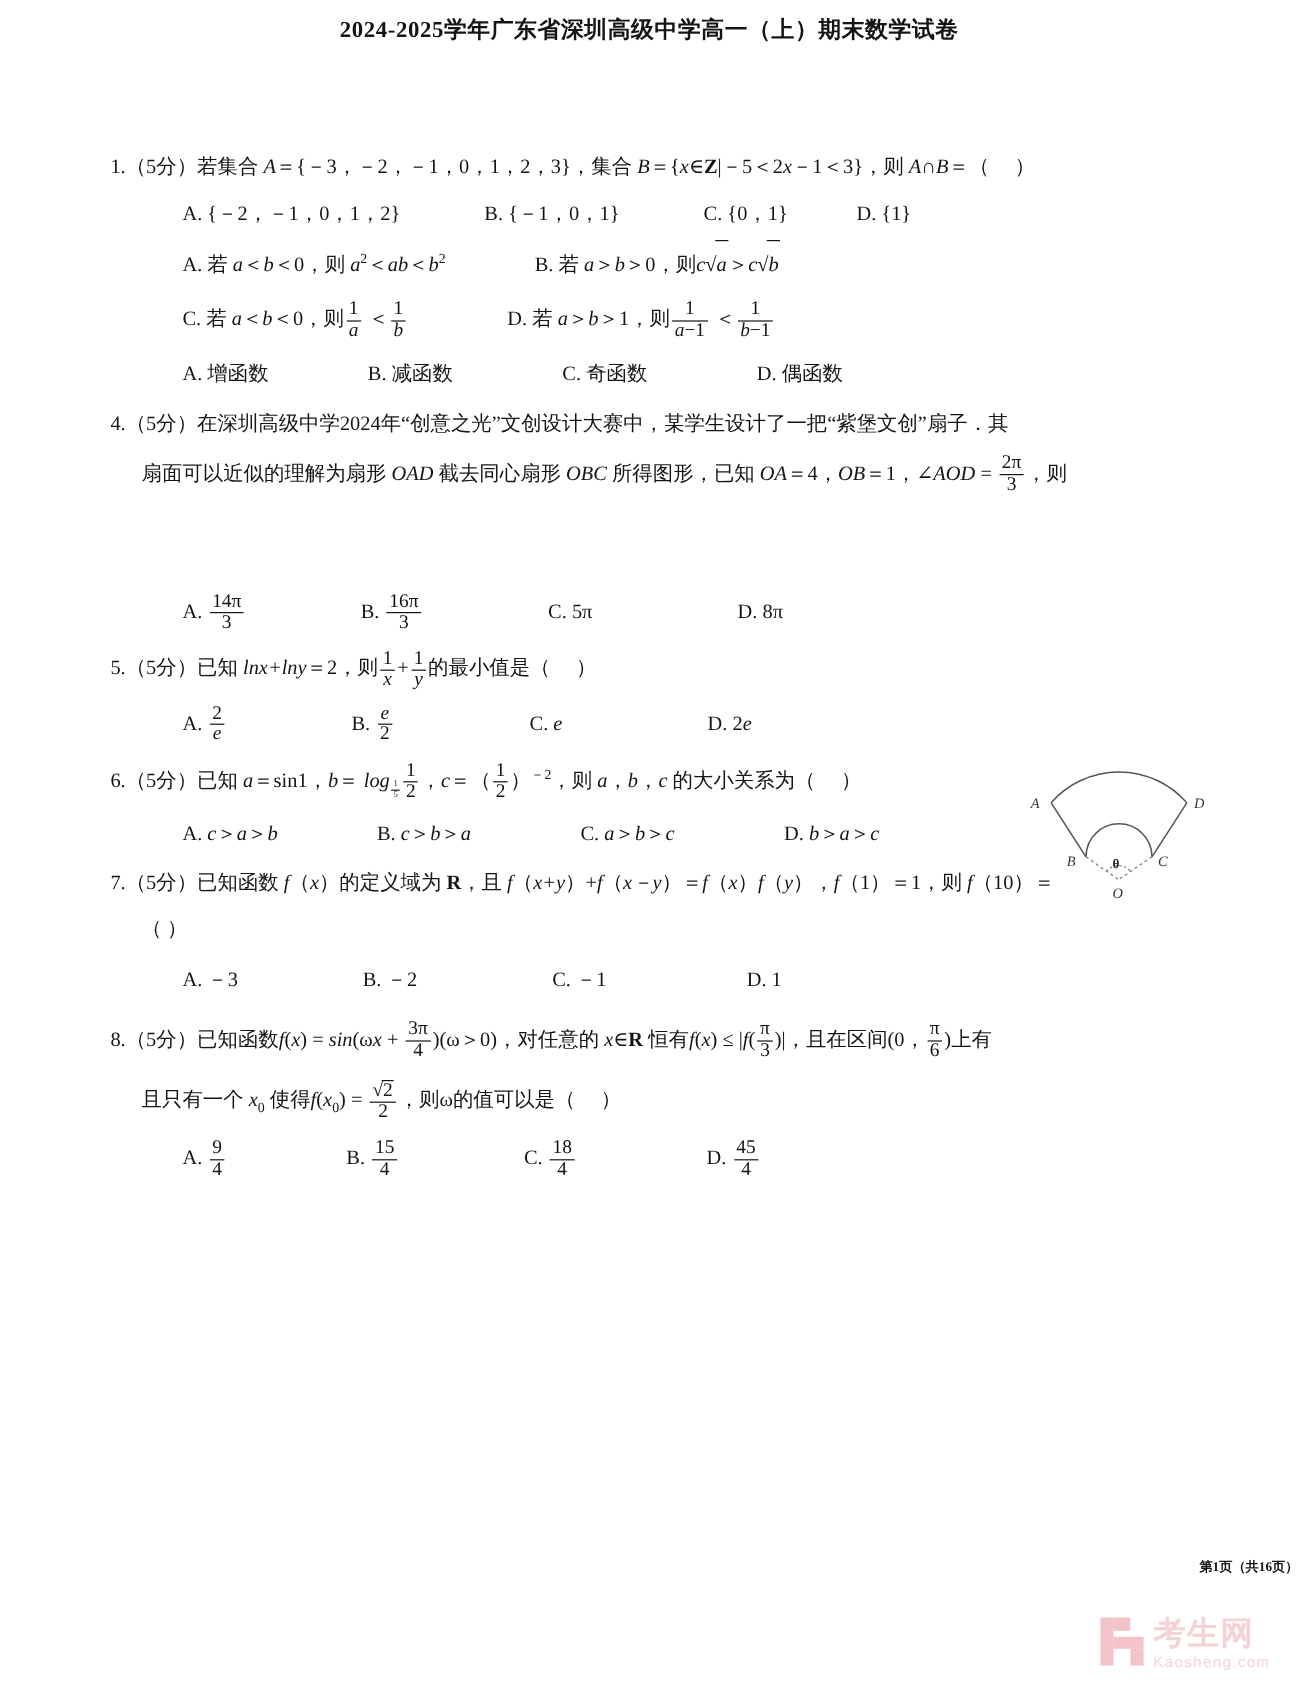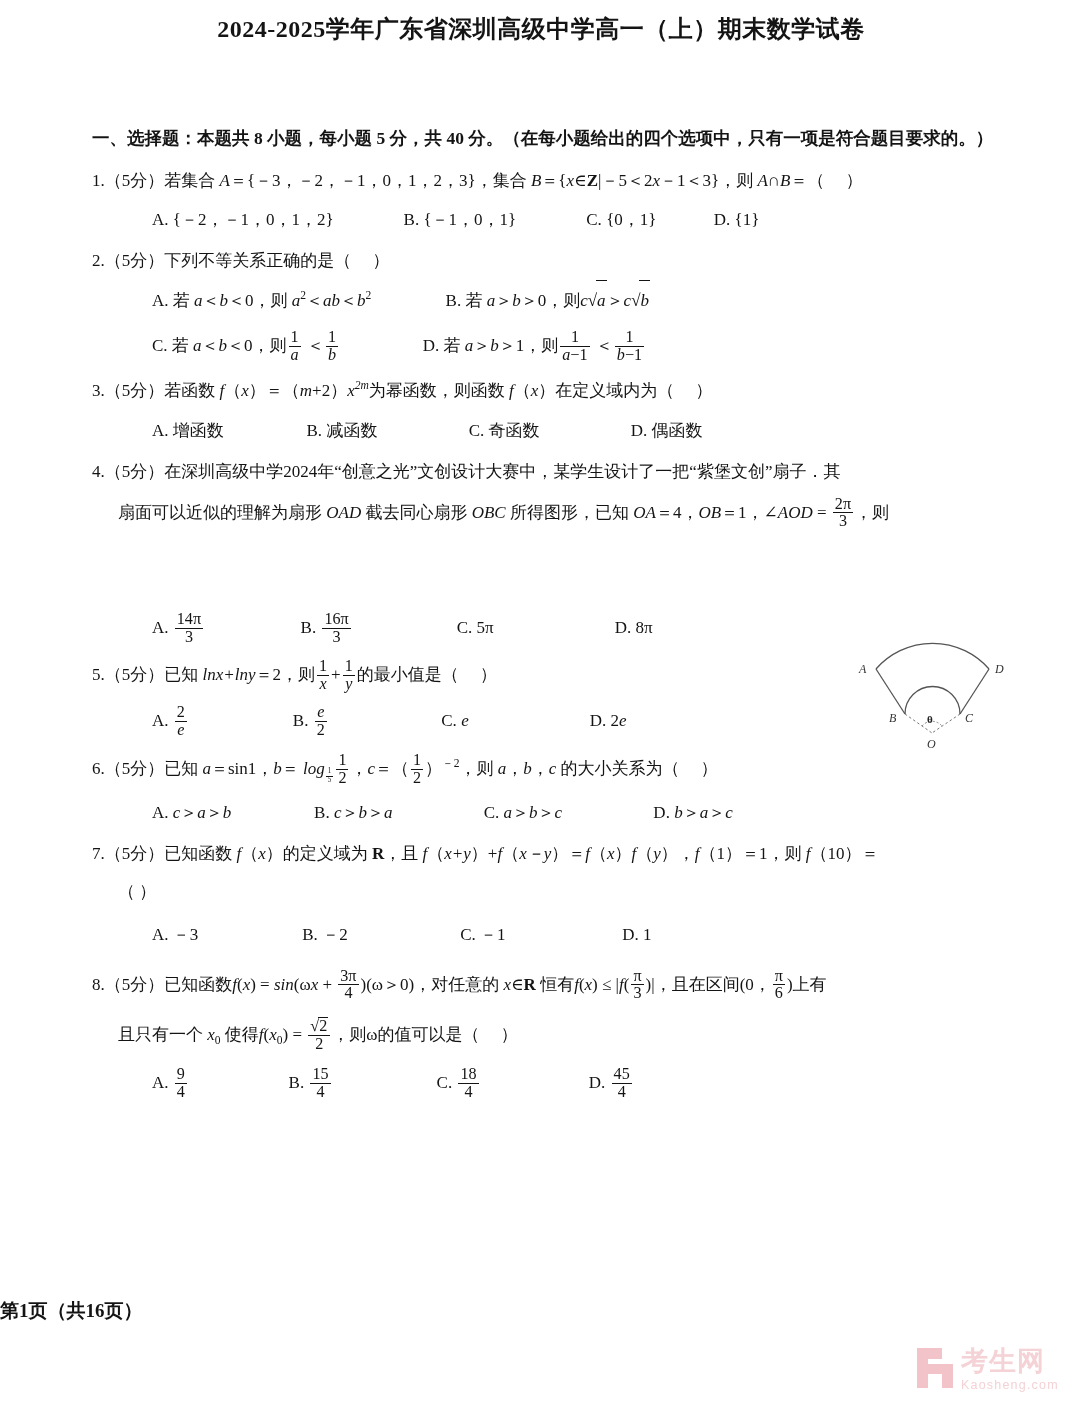--- a/index.html
+++ b/index.html
@@ -18,21 +18,21 @@
   .page {
     position: relative;
     width: 1082px;
     height: 1410px;
     box-sizing: border-box;
   }
 
   
   .doc-title {
     text-align: center;
-    font-size: 24px;
+    font-size: 19px;
     font-weight: bold;
     letter-spacing: 0.5px;
     padding-top: 14px;
     line-height: 1.3;
     font-family: "Liberation Serif", "DejaVu Serif", serif;
   }
 
   
   .body-wrap {
     position: absolute;
@@ -121,22 +121,22 @@
     width: 175px;
     height: 118px;
   }
 
   
   .footer {
     position: absolute;
     left: 0;
     top: 1298px;
     width: 1082px;
-    text-align: left;
-    font-size: 19px;
+    text-align: right;
+    font-size: 11px;
     font-weight: bold;
   }
   .footer .pg { font-weight: bold; }
 
   
   .watermark {
     position: absolute;
     left: 917px;
     top: 1348px;
     width: 175px;
@@ -166,57 +166,50 @@
 </style>
 </head>
 <body>
 
 <div class="page">
 
   <div class="doc-title">2024-2025学年广东省深圳高级中学高一（上）期末数学试卷</div>
 
   <div class="body-wrap">
 
-    <p class="section-head">一、选择题：本题共 8 小题，每小题 5 分，共 40 分。（在每小题给出的四个选项中，只有一项是符合题目要求的。）</p>
 
     <div class="q">
       <p class="q-stem">
         <span>1.</span><span>（5分）</span>若集合 <i class="v">A</i>＝{－3，－2，－1，0，1，2，3}，集合 <i class="v">B</i>＝{<i class="v">x</i>∈<span class="bf">Z</span>|－5＜2<i class="v">x</i>－1＜3}，则 <i class="v">A</i>∩<i class="v">B</i>＝（&nbsp;&nbsp;&nbsp;&nbsp;&nbsp;）
       </p>
       <p class="opts">
         <span class="opt"><span>A.</span>&nbsp;{－2，－1，0，1，2}</span>
         &nbsp;&nbsp;&nbsp;&nbsp;&nbsp;&nbsp;
         <span class="opt"><span>B.</span>&nbsp;{－1，0，1}</span>
         &nbsp;&nbsp;&nbsp;&nbsp;&nbsp;&nbsp;
         <span class="opt"><span>C.</span>&nbsp;{0，1}</span>
         &nbsp;&nbsp;&nbsp;
         <span class="opt"><span>D.</span>&nbsp;{1}</span>
       </p>
     </div>
 
     <div class="q">
-      <p class="q-stem">
-        <span>2.</span><span>（5分）</span>下列不等关系正确的是（&nbsp;&nbsp;&nbsp;&nbsp;&nbsp;）
-      </p>
       <p class="opts">
         <span class="opt"><span>A.</span>&nbsp;若 <i class="v">a</i>＜<i class="v">b</i>＜0，则 <i class="v">a</i><sup class="en">2</sup>＜<i class="v">ab</i>＜<i class="v">b</i><sup class="en">2</sup></span>
         &nbsp;&nbsp;&nbsp;&nbsp;&nbsp;&nbsp;&nbsp;
         <span class="opt"><span>B.</span>&nbsp;若 <i class="v">a</i>＞<i class="v">b</i>＞0，则<i class="v">c</i><span class="rad"><span class="sign">√</span><span class="body"><i class="v">a</i></span></span>＞<i class="v">c</i><span class="rad"><span class="sign">√</span><span class="body"><i class="v">b</i></span></span></span>
       </p>
       <p class="opts" style="line-height:2.9;">
         <span class="opt"><span>C.</span>&nbsp;若 <i class="v">a</i>＜<i class="v">b</i>＜0，则<span class="frac"><span class="num">1</span><span class="den"><i class="v">a</i></span></span> ＜<span class="frac"><span class="num">1</span><span class="den"><i class="v">b</i></span></span></span>
         &nbsp;&nbsp;&nbsp;&nbsp;&nbsp;&nbsp;&nbsp;&nbsp;&nbsp;
         <span class="opt"><span>D.</span>&nbsp;若 <i class="v">a</i>＞<i class="v">b</i>＞1，则<span class="frac"><span class="num">1</span><span class="den"><i class="v">a</i>−1</span></span> ＜<span class="frac"><span class="num">1</span><span class="den"><i class="v">b</i>−1</span></span></span>
       </p>
     </div>
 
     <div class="q">
-      <p class="q-stem">
-        <span>3.</span><span>（5分）</span>若函数 <i class="v">f</i>（<i class="v">x</i>）＝（<i class="v">m</i>+2）<i class="v">x</i><sup class="e">2m</sup>为幂函数，则函数 <i class="v">f</i>（<i class="v">x</i>）在定义域内为（&nbsp;&nbsp;&nbsp;&nbsp;&nbsp;）
-      </p>
       <p class="opts">
         <span class="opt"><span>A.</span>&nbsp;增函数</span>
         &nbsp;&nbsp;&nbsp;&nbsp;&nbsp;&nbsp;&nbsp;&nbsp;&nbsp;
         <span class="opt"><span>B.</span>&nbsp;减函数</span>
         &nbsp;&nbsp;&nbsp;&nbsp;&nbsp;&nbsp;&nbsp;&nbsp;&nbsp;&nbsp;&nbsp;
         <span class="opt"><span>C.</span>&nbsp;奇函数</span>
         &nbsp;&nbsp;&nbsp;&nbsp;&nbsp;&nbsp;&nbsp;&nbsp;&nbsp;&nbsp;&nbsp;
         <span class="opt"><span>D.</span>&nbsp;偶函数</span>
       </p>
     </div>

